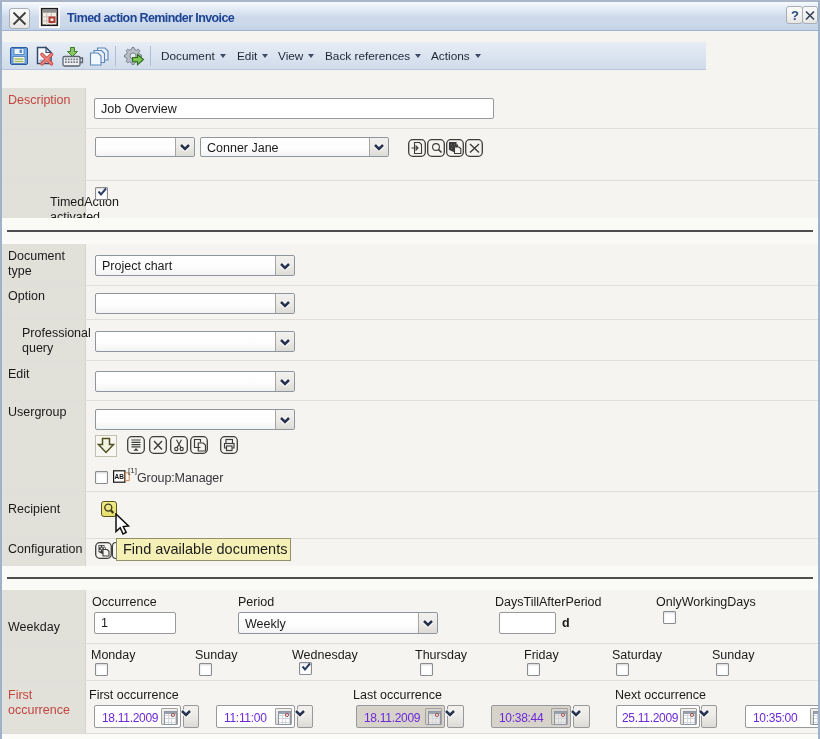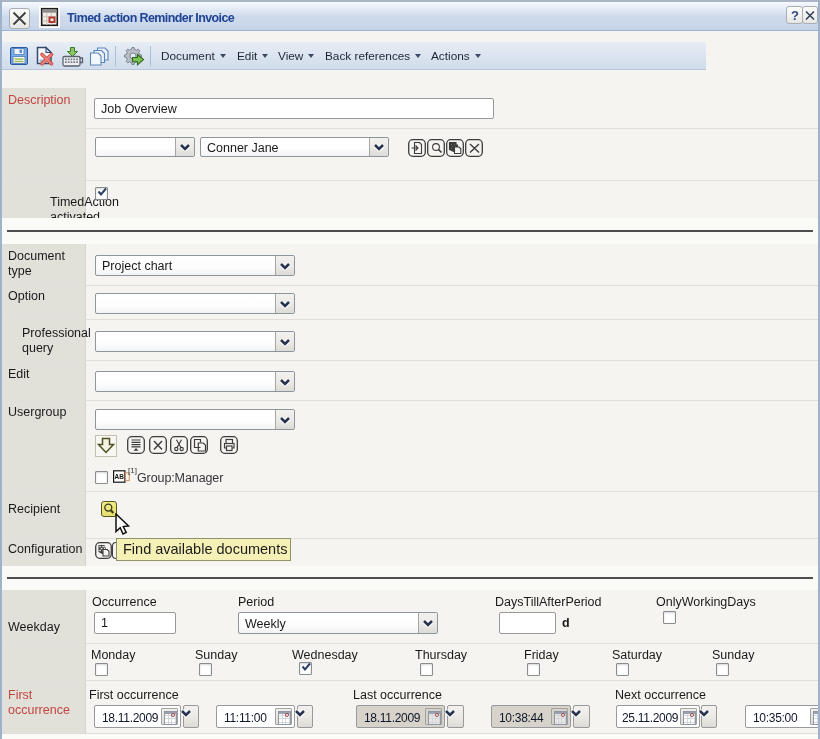--- a/index.html
+++ b/index.html
@@ -41,21 +41,21 @@
   .dd { position:absolute; border:1px solid #8f959c; border-radius:2px; background:linear-gradient(to bottom,#fff,#fdfdfd 60%,#f2f3f4); }
   .dd .txt { position:absolute; left:6px; top:3px; font-size:12.5px; color:#1a1a1a; }
   .dd .arr { position:absolute; right:0; top:0; bottom:0; width:19px;
      background:linear-gradient(to bottom,#f3f1ee 0%,#eceae6 50%,#dddbd6 100%);
      border-left:1px solid #a5a5a2; border-radius:0 2px 2px 0; }
   .chev { position:absolute; left:50%; top:50%; transform:translate(-50%,-50%); }
   
   .cb { position:absolute; width:13px; height:13px; background:#fff; border:1px solid #8a8d90; border-radius:1px; box-shadow:inset 0 1px 2px rgba(120,130,140,.35); }
   
   .dtf { position:absolute; height:23px; background:#fff; border:1px solid #97999c; border-radius:2px; }
-  .dtf .dtxt { position:absolute; left:7px; top:4.5px; font-size:12px; letter-spacing:-0.3px; color:#0f172a; }
+  .dtf .dtxt { position:absolute; left:7px; top:4.5px; font-size:12px; letter-spacing:-0.3px; color:#6d28d9; }
   .dtf .calb { position:absolute; right:2px; top:2px; width:17px; height:17px;
      background:linear-gradient(to bottom,#f2f0ed,#dfdcd7); border:1px solid #a2a2a0; border-radius:1px; }
   .dtf .calb::before { content:""; position:absolute; left:2px; top:1.5px; width:11px; height:12px;
      border:1px solid #8f97a6; background-color:#fff;
      background-image:
        linear-gradient(to bottom, #9aa1ae 0 2px, rgba(0,0,0,0) 2px),
        repeating-linear-gradient(to right, rgba(0,0,0,0) 0 2.6px, #d3d6dc 2.6px 3.6px),
        repeating-linear-gradient(to bottom, rgba(0,0,0,0) 0 2.6px, #d3d6dc 2.6px 3.6px); }
   .dtf .calb::after { content:""; position:absolute; left:8.5px; top:3.5px; width:2.5px; height:2.5px; border-radius:50%;
      border:1px solid #a04545; background:#fff; }

